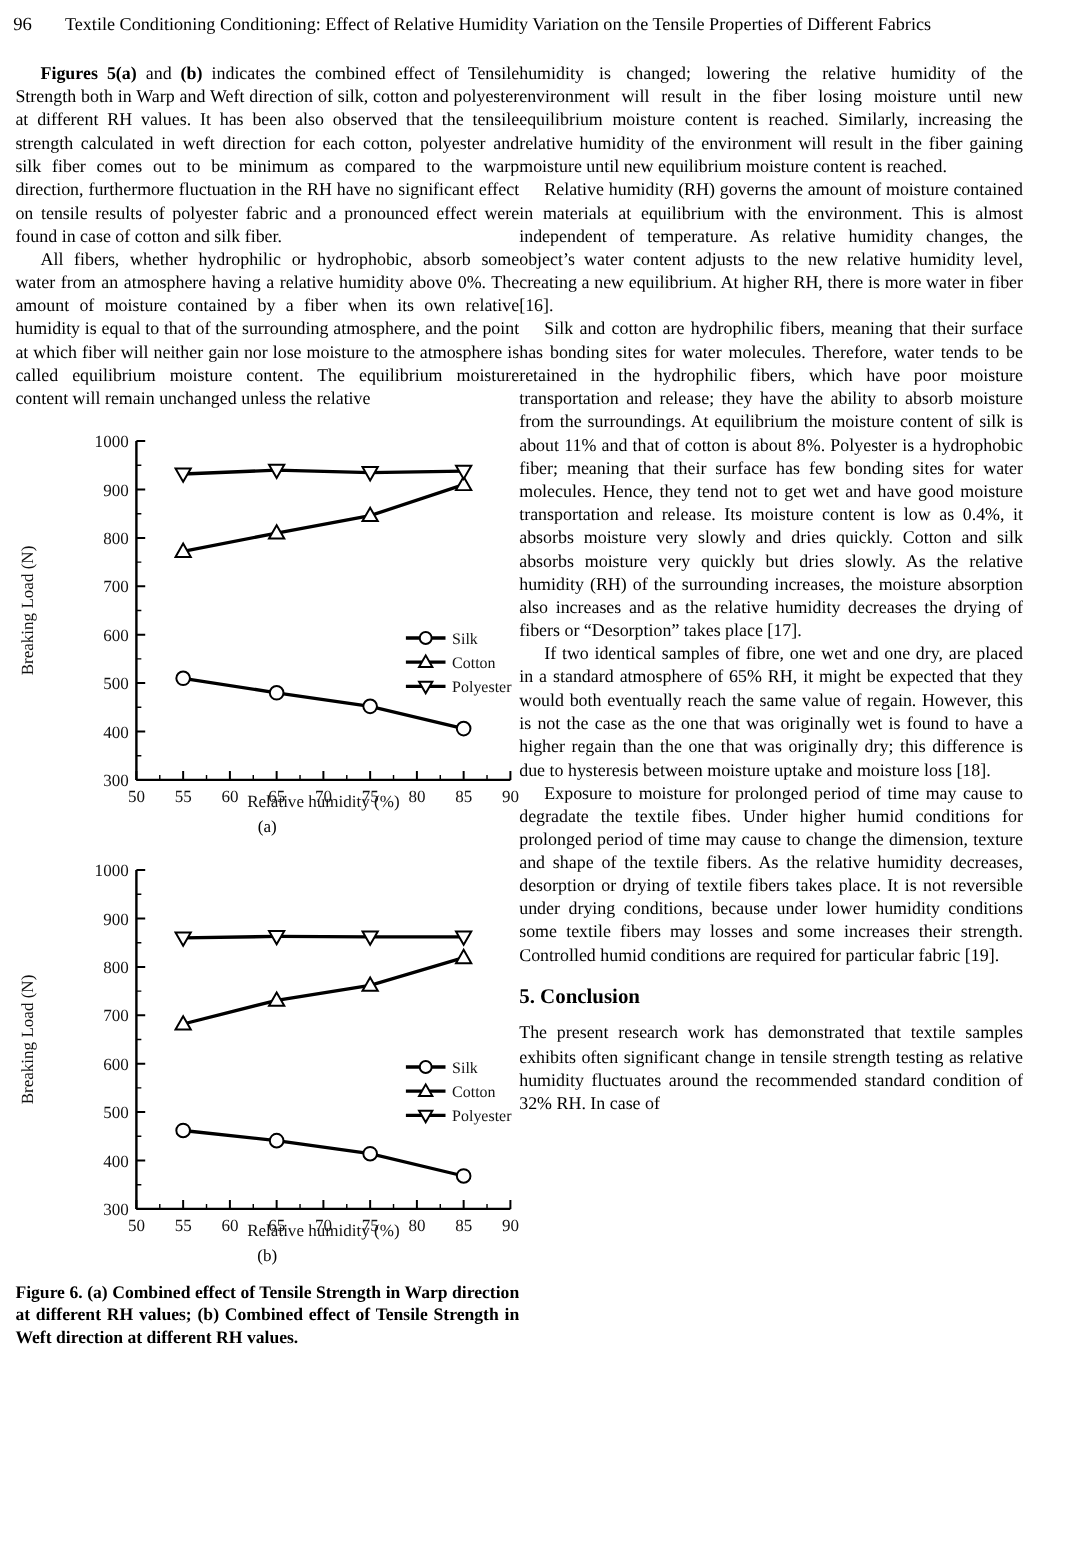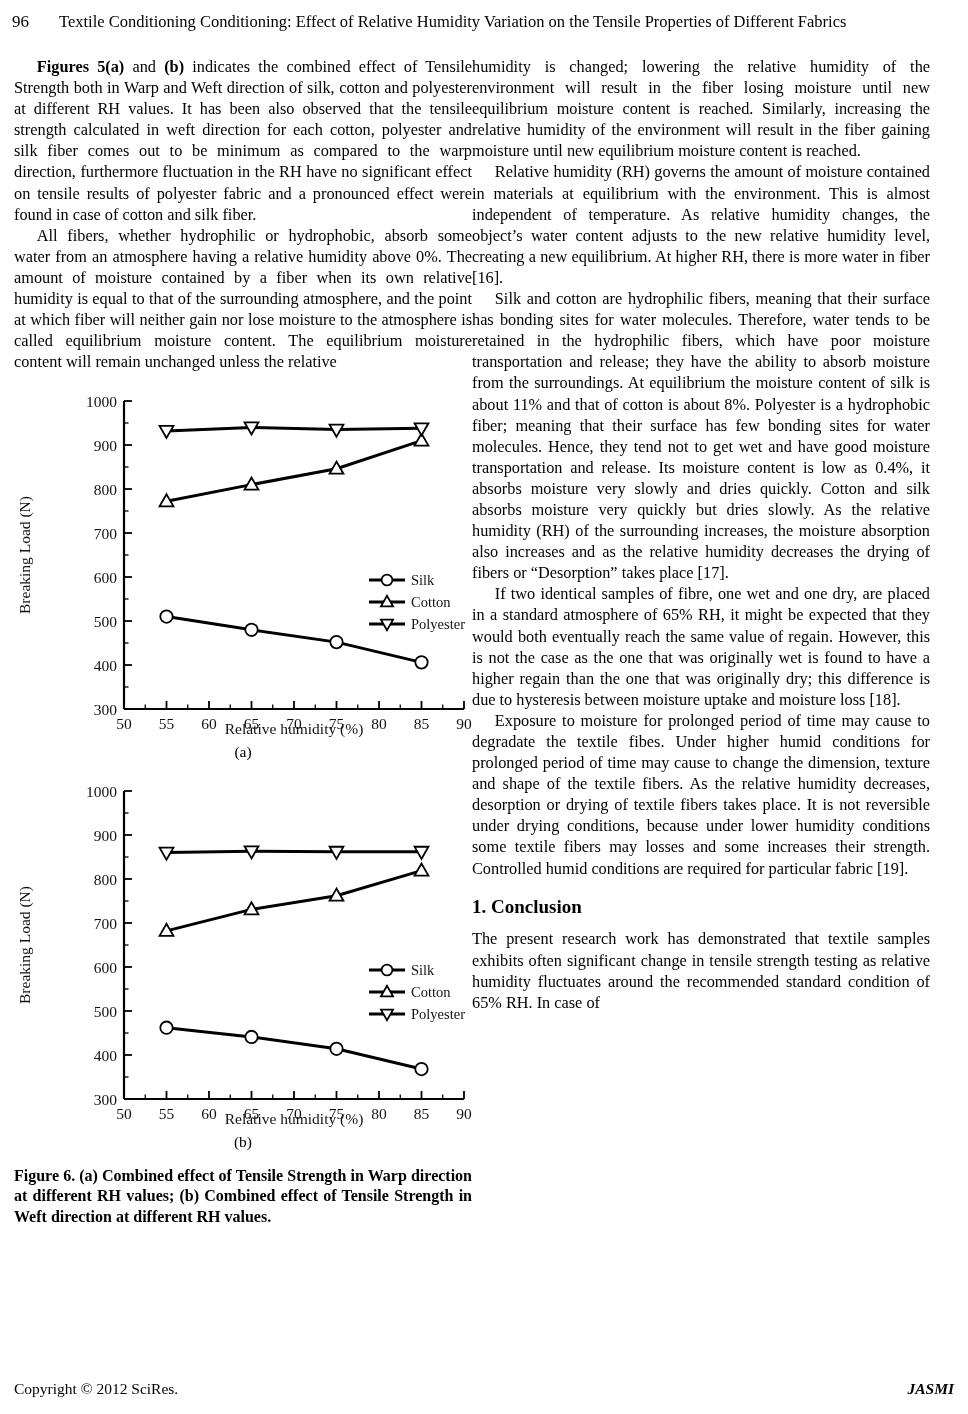--- a/index.html
+++ b/index.html
@@ -327,23 +327,19 @@
 
       <p class="figcaption">Figure 6. (a) Combined effect of Tensile Strength in Warp direction at different RH values; (b) Combined effect of Tensile Strength in Weft direction at different RH values.</p>
     </div>
 
     <div class="col">
       <p class="body noindent">humidity is changed; lowering the relative humidity of the environment will result in the fiber losing moisture until new equilibrium moisture content is reached. Similarly, increasing the relative humidity of the environment will result in the fiber gaining moisture until new equilibrium moisture content is reached.</p>
       <p class="body">Relative humidity (RH) governs the amount of moisture contained in materials at equilibrium with the environment. This is almost independent of temperature. As relative humidity changes, the object’s water content adjusts to the new relative humidity level, creating a new equilibrium. At higher RH, there is more water in fiber [16].</p>
       <p class="body">Silk and cotton are hydrophilic fibers, meaning that their surface has bonding sites for water molecules. Therefore, water tends to be retained in the hydrophilic fibers, which have poor moisture transportation and release; they have the ability to absorb moisture from the surroundings. At equilibrium the moisture content of silk is about 11% and that of cotton is about 8%. Polyester is a hydrophobic fiber; meaning that their surface has few bonding sites for water molecules. Hence, they tend not to get wet and have good moisture transportation and release. Its moisture content is low as 0.4%, it absorbs moisture very slowly and dries quickly. Cotton and silk absorbs moisture very quickly but dries slowly. As the relative humidity (RH) of the surrounding increases, the moisture absorption also increases and as the relative humidity decreases the drying of fibers or “Desorption” takes place [17].</p>
       <p class="body">If two identical samples of fibre, one wet and one dry, are placed in a standard atmosphere of 65% RH, it might be expected that they would both eventually reach the same value of regain. However, this is not the case as the one that was originally wet is found to have a higher regain than the one that was originally dry; this difference is due to hysteresis between moisture uptake and moisture loss [18].</p>
       <p class="body">Exposure to moisture for prolonged period of time may cause to degradate the textile fibes. Under higher humid conditions for prolonged period of time may cause to change the dimension, texture and shape of the textile fibers. As the relative humidity decreases, desorption or drying of textile fibers takes place. It is not reversible under drying conditions, because under lower humidity conditions some textile fibers may losses and some increases their strength. Controlled humid conditions are required for particular fabric [19].</p>
-      <h2 class="section">1. Conclusion</h2>
-      <p class="body noindent">The present research work has demonstrated that textile samples exhibits often significant change in tensile strength testing as relative humidity fluctuates around the recommended standard condition of 65% RH. In case of</p>
+      <h2 class="section">5. Conclusion</h2>
+      <p class="body noindent">The present research work has demonstrated that textile samples exhibits often significant change in tensile strength testing as relative humidity fluctuates around the recommended standard condition of 32% RH. In case of</p>
     </div>
   </div>
 
-  <div class="footer">
-    <span>Copyright © 2012 SciRes.</span>
-    <span class="jasmi">JASMI</span>
-  </div>
 
 </div>
 
 </body></html>

